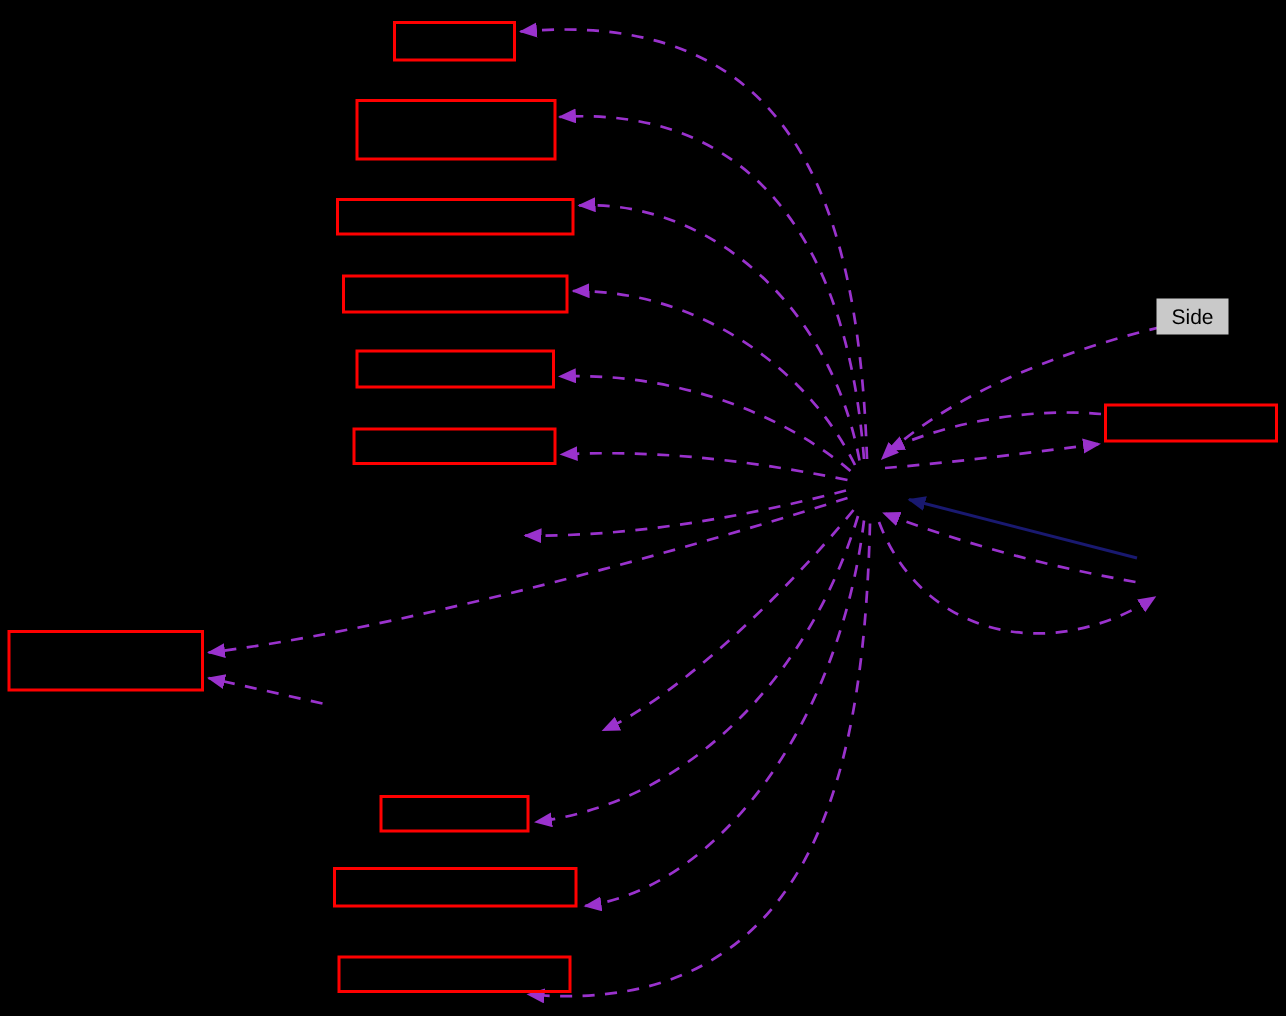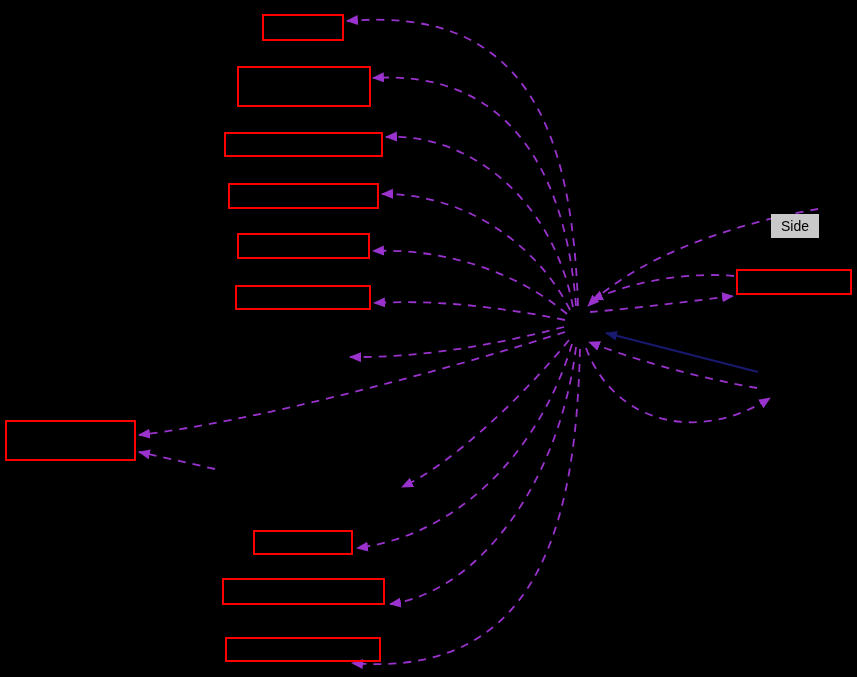--- a/index.html
+++ b/index.html
@@ -84,14 +84,14 @@
       <div class="graph-node" style="left: 228px; top: 183px; width: 151px; height: 26px; border-color: rgb(255, 0, 0);"></div>
       <div class="graph-node" style="left: 237px; top: 233px; width: 133px; height: 26px; border-color: rgb(255, 0, 0);"></div>
       <div class="graph-node" style="left: 235px; top: 285px; width: 136px; height: 25px; border-color: rgb(255, 0, 0);"></div>
       <div class="graph-node" style="left: 5px; top: 420px; width: 131px; height: 41px; border-color: rgb(255, 0, 0);"></div>
       <div class="graph-node" style="left: 253px; top: 530px; width: 100px; height: 25px; border-color: rgb(255, 0, 0);"></div>
       <div class="graph-node" style="left: 222px; top: 578px; width: 163px; height: 27px; border-color: rgb(255, 0, 0);"></div>
       <div class="graph-node" style="left: 225px; top: 637px; width: 156px; height: 25px; border-color: rgb(255, 0, 0);"></div>
       <div class="graph-node" style="left: 736px; top: 269px; width: 116px; height: 26px; border-color: rgb(255, 0, 0);"></div>
     </div>
 
-  <div id="side-edge-label" style="background: rgb(201, 201, 201); color: rgb(0, 0, 0); margin-top: 15px;">Side</div>
+  <div id="side-edge-label" style="background: rgb(201, 201, 201); color: rgb(0, 0, 0);">Side</div>
 </div>
 
 </body></html>

